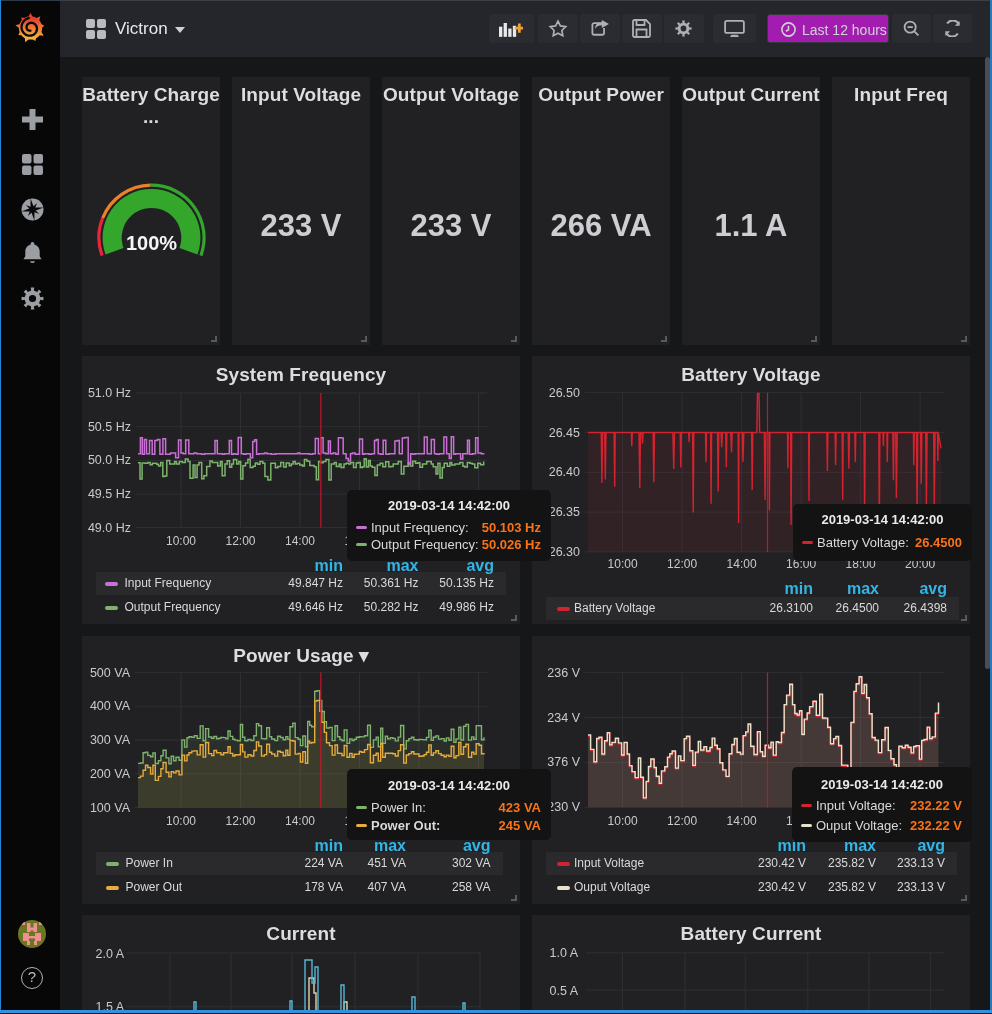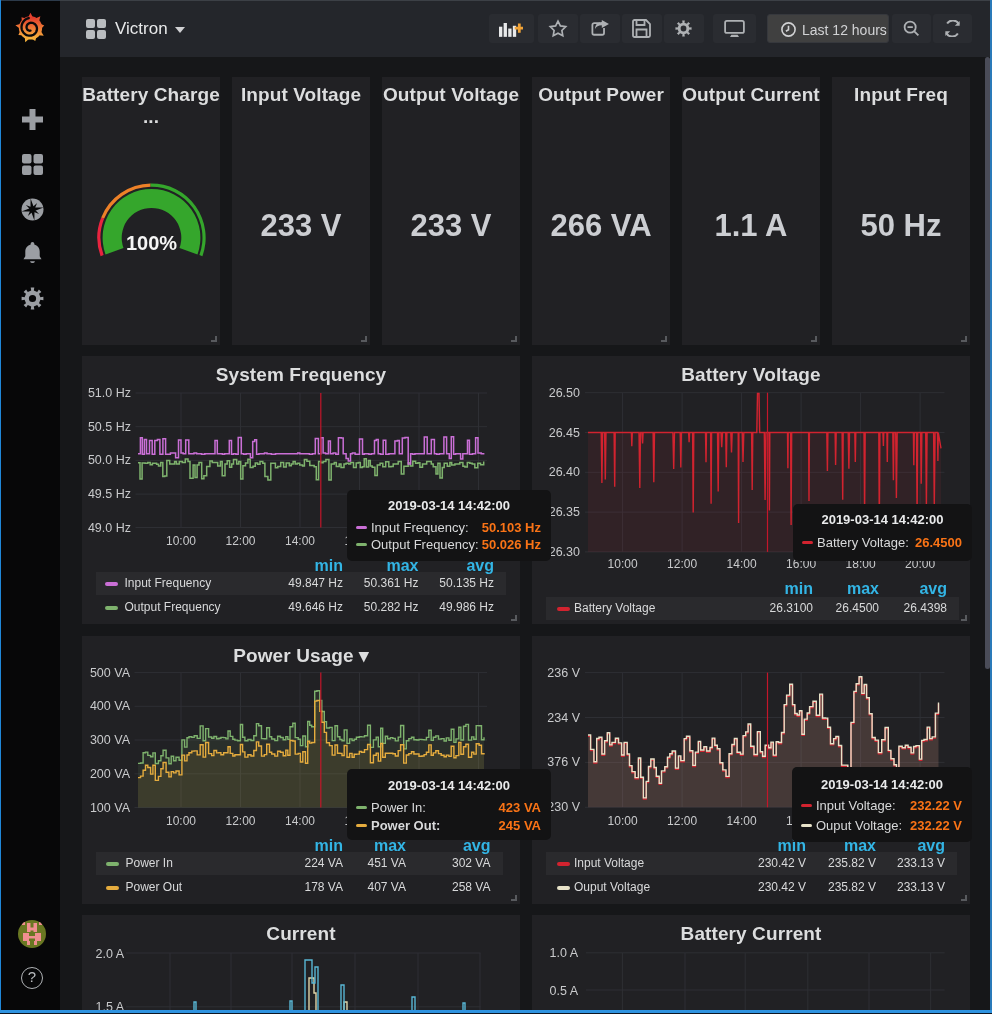--- a/index.html
+++ b/index.html
@@ -131,21 +131,21 @@
     <svg class="abs" style="left:11px;top:6px" width="17" height="17" viewBox="0 0 23 23">
       <path fill="#aeb1b4" fill-rule="evenodd" d="M22.4 9.7L22.4 13.3L19.4 12.8L18 16.2L20.4 17.9L17.9 20.4L16.2 18L12.8 19.4L13.3 22.4L9.7 22.4L10.2 19.4L6.8 18L5.1 20.4L2.6 17.9L5 16.2L3.6 12.8L0.6 13.3L0.6 9.7L3.6 10.2L5 6.8L2.6 5.1L5.1 2.6L6.8 5L10.2 3.6L9.7 0.6L13.3 0.6L12.8 3.6L16.2 5L17.9 2.6L20.4 5.1L18 6.8L19.4 10.2Z M15.4 11.5A3.9 3.9 0 1 0 7.6 11.5A3.9 3.9 0 1 0 15.4 11.5Z"></path>
     </svg>
   </div>
 <div class="abs" style="left:713px;top:14px;width:43px;height:29px;background:#2a2c31;border-radius:3px;border:none">
     <svg class="abs" style="left:11px;top:6px" width="21" height="17" viewBox="0 0 23 19">
       <rect x="1" y="1" width="21" height="13.5" rx="2" fill="none" stroke="#aeb1b4" stroke-width="2"></rect>
       <path fill="#aeb1b4" d="M8 16.5h7l1.5 2.5h-10z"></path>
     </svg>
   </div>
-<div class="abs" style="left:767px;top:14px;width:122px;height:29px;background:#404040;border-radius:3px;border:1px solid #36383d">
+<div class="abs" style="left:767px;top:14px;width:122px;height:29px;background:#a21caf;border-radius:3px;border:1px solid #36383d">
     <svg class="abs" style="left:13px;top:7px" width="15" height="15" viewBox="0 0 15 15">
       <circle cx="7.5" cy="7.5" r="6.6" fill="none" stroke="#d0d1d3" stroke-width="1.6"></circle>
       <path fill="none" stroke="#d0d1d3" stroke-width="1.6" d="M7.5 3.8v3.9l-2.6 1.5"></path>
     </svg>
     <div class="abs" style="left:34px;top:7px;font-size:14px;color:#d2d3d5">Last 12 hours</div>
   </div>
 <div class="abs" style="left:892px;top:14px;width:39px;height:29px;background:#2a2c31;border-radius:3px;border:none">
     <svg class="abs" style="left:11px;top:6px" width="17" height="17" viewBox="0 0 19 19">
       <circle cx="8" cy="8" r="6.2" fill="none" stroke="#aeb1b4" stroke-width="2"></circle>
       <path stroke="#aeb1b4" stroke-width="2" d="M5 8h6M12.6 12.6l4.6 4.6"></path>
@@ -176,21 +176,20 @@
 <div class="statv" style="top:131px">266 VA</div>
 <div class="corner" style="right:3px;bottom:3px"></div>
 </div>
 <div class="panel" style="left:682px;top:77px;width:138px;height:268px">
 <div class="ptitle" style="top:7px">Output Current</div>
 <div class="statv" style="top:131px">1.1 A</div>
 <div class="corner" style="right:3px;bottom:3px"></div>
 </div>
 <div class="panel" style="left:832px;top:77px;width:138px;height:268px">
 <div class="ptitle" style="top:7px">Input Freq</div>
-<div class="statv" style="top:131px">50 Hz</div>
 <div class="corner" style="right:3px;bottom:3px"></div>
 </div>
 <div class="abs" style="left:82px;top:77px;width:138px;height:268px">
     <svg class="abs" style="left:0;top:0" width="138" height="268" viewBox="0 0 138 268">
       <path fill="#e8243f" d="M18.6 179.2A54.2 54.2 0 0 1 19.2 140.4L22.2 141.6A51 51 0 0 0 21.6 178.1Z"></path>
       <path fill="#ed8128" d="M19.2 140.4A54.2 54.2 0 0 1 68.6 106.5L68.6 109.7A51 51 0 0 0 22.2 141.6Z"></path>
       <path fill="#35a62c" d="M68.6 106.5A54.2 54.2 0 0 1 120.4 179.2L117.4 178.1A51 51 0 0 0 68.6 109.7Z"></path>
       <path fill="#35a62c" d="M23.5 177.4A48.9 48.9 0 1 1 115.5 177.4L97.5 170.9A29.8 29.8 0 1 0 41.5 170.9Z"></path>
       <text x="69.5" y="173" text-anchor="middle" font-size="20" font-weight="bold" fill="#f5f5f5" font-family="Liberation Sans">100%</text>
     </svg>

